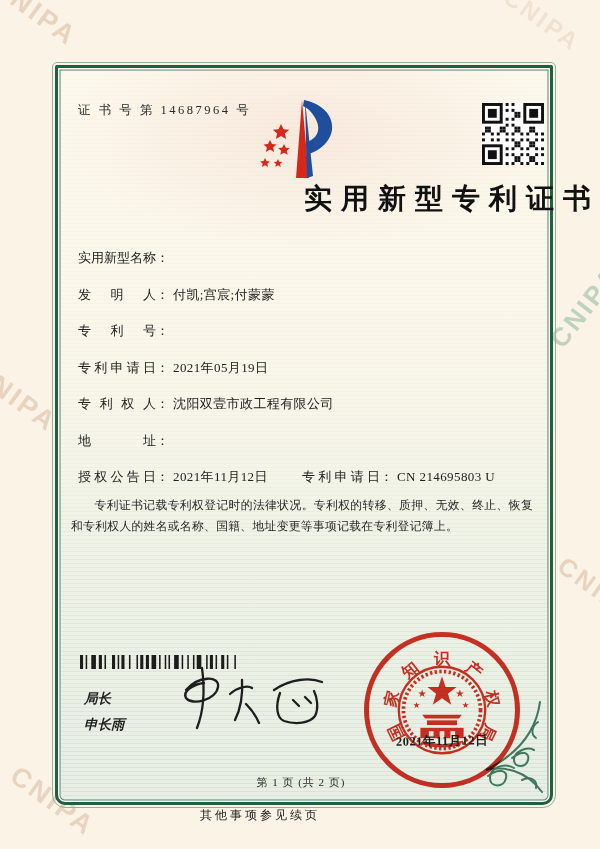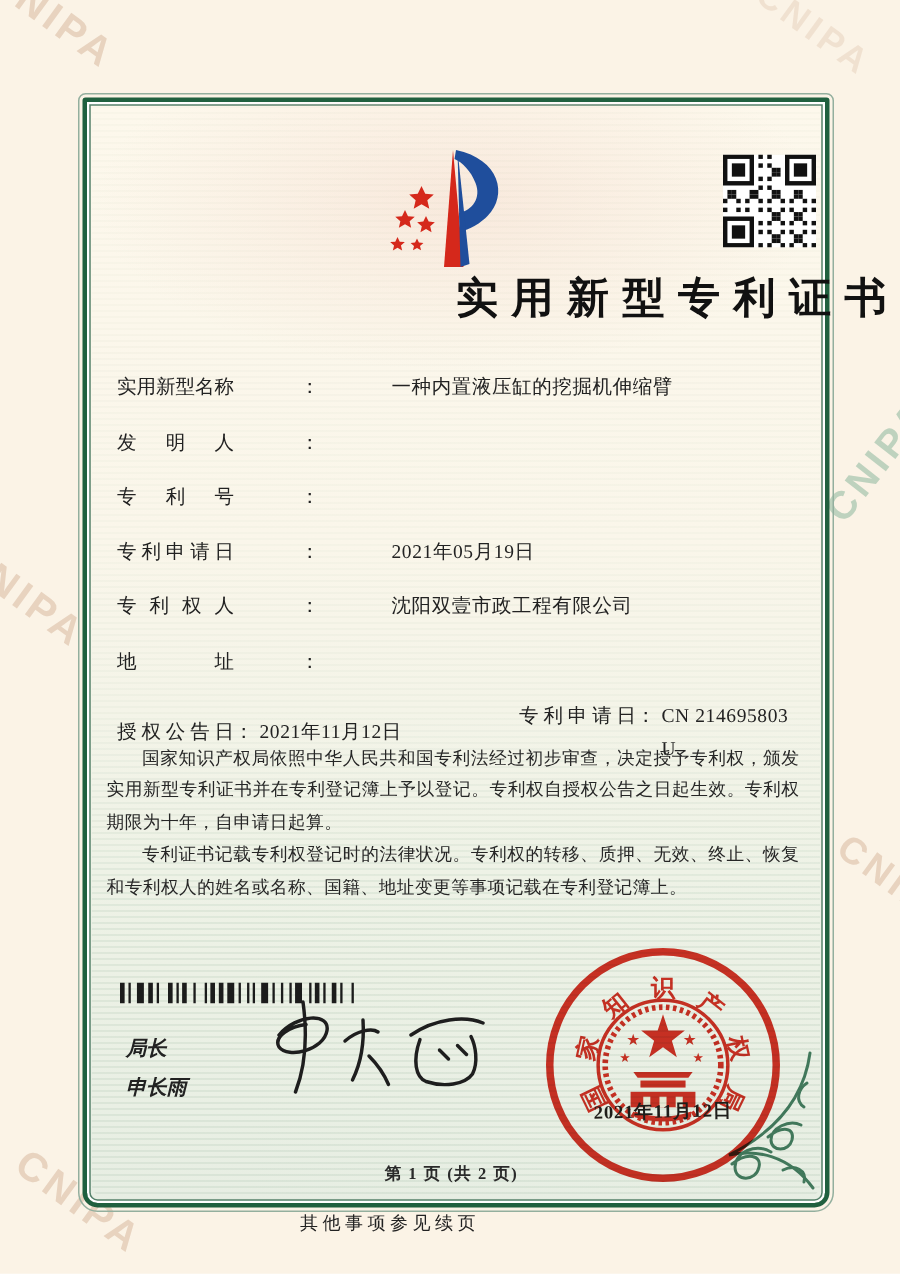--- a/index.html
+++ b/index.html
@@ -33,21 +33,21 @@
 
   
   .cert-no{position:absolute;left:78px;top:102px;font-size:12.5px;letter-spacing:2.5px;color:#2a2a2a;}
   .logo{position:absolute;left:255px;top:96px;width:96px;height:86px;}
   .qr{position:absolute;left:482px;top:103px;width:62px;height:62px;}
   .title{position:absolute;left:0;top:180px;width:100%;text-align:right;
          font-size:28px;font-weight:700;letter-spacing:9px;color:#111;}
 
   
   .fields{position:absolute;left:78px;top:247px;width:448px;font-size:13px;line-height:22px;color:#222;}
-  .frow{margin-bottom:14.5px;display:flex;align-items:center;gap:44px;}
+  .frow{margin-bottom:14.5px;display:flex;align-items:flex-end;}
   .f-label{display:inline-block;width:78px;text-align:justify;text-align-last:justify;flex:0 0 78px;}
   .f-colon{flex:0 0 auto;margin-right:4px;}
   .f-value{display:inline-block;letter-spacing:.4px;}
   .frow.addr .f-value{width:352px;}
   .two-col{display:flex;}
   .two-col .col{display:flex;align-items:flex-start;}
   .two-col .col.left{width:224px;flex:0 0 224px;}
 
   
   .paras{position:absolute;left:71px;top:495px;width:462px;font-size:11.8px;line-height:21.4px;
@@ -64,21 +64,21 @@
   .seal{position:absolute;left:364px;top:632px;width:146px;height:146px;border-radius:50%;
         border:5px solid #d5281b;mix-blend-mode:multiply;opacity:.95;}
   .seal .emblem{position:absolute;left:50%;top:50%;width:94px;height:94px;transform:translate(-50%,-50%);}
   #seal-arc{position:absolute;left:50%;top:50%;width:0;height:0;}
   #seal-arc span{position:absolute;left:-9px;top:-10px;width:18px;height:20px;text-align:center;
         font-size:16px;font-weight:700;color:#d5281b;transform-origin:center;}
   .seal-date{position:absolute;left:50%;top:96px;transform:translateX(-50%) rotate(-1deg);
         white-space:nowrap;font-size:12.5px;font-weight:700;color:#151210;letter-spacing:.5px;}
 
   .page-footer{position:absolute;left:55px;top:775px;width:492px;text-align:center;
-        font-size:11px;color:#2a2a2a;letter-spacing:1px;font-weight:bold;}
+        font-size:11px;color:#2a2a2a;letter-spacing:1px;}
   .continuation{position:absolute;left:0;top:807px;width:520px;text-align:center;
         font-size:12px;letter-spacing:3px;color:#222;}
 </style>
 </head>
 <body>
 
 <div class="stage">
 
   <span class="wm pink" style="left:-14px;top:-4px;font-size:27px;transform:rotate(36deg);">CNIPA</span>
   <span class="wm pink" style="left:498px;top:6px;font-size:24px;transform:rotate(36deg);opacity:.55;">CNIPA</span>
@@ -93,20 +93,21 @@
       <g fill="none" stroke="#2e6b4c" stroke-width="2" stroke-linecap="round">
         <path d="M88 6 C84 36 66 58 34 74 C52 70 74 74 90 96"></path>
         <path d="M60 62 C70 54 78 56 76 64 C74 72 62 72 62 64 C62 56 74 50 82 54"></path>
         <path d="M36 80 C46 72 56 74 54 82 C52 92 38 92 38 82 C38 72 52 66 62 72"></path>
         <path d="M70 84 C78 80 86 84 84 92"></path>
         <path d="M86 26 C80 30 78 38 84 42"></path>
       </g>
     </svg>
   </div>
 
+  <div class="cert-no">证 书 号 第 14687964 号</div>
 
   <svg class="logo" viewBox="0 0 96 86">
     <path d="M47 4 L54 82 L41 82 Z" fill="#d5281b"></path>
     <path d="M49 4 C78 10 84 34 70 48 C62 56 54 58 52 58 L51 46 C60 44 66 36 62 26 C59 18 53 12 48 10 Z" fill="#1f4e9c"></path>
     <path d="M50 4 L58 80 L52 82 Z" fill="#1f4e9c"></path>
     <g fill="#d5281b">
       <path d="M26 28 l2.5 5.2 5.7.5 -4.3 3.8 1.3 5.6 -5.2-3 -5.2 3 1.3-5.6 -4.3-3.8 5.7-.5 Z"></path>
       <path d="M15 44 l2 4.1 4.5.4 -3.4 3 1 4.4 -4.1-2.4 -4.1 2.4 1-4.4 -3.4-3 4.5-.4 Z"></path>
       <path d="M29 48 l1.8 3.7 4.1.4 -3.1 2.7.9 4 -3.7-2.1 -3.7 2.1.9-4 -3.1-2.7 4.1-.4 Z"></path>
       <path d="M10 62 l1.5 3.1 3.4.3 -2.6 2.3.8 3.3 -3.1-1.8 -3.1 1.8.8-3.3 -2.6-2.3 3.4-.3 Z"></path>
@@ -206,25 +207,25 @@
       <rect x="1" y="15" width="5" height="5" fill="#fff"></rect>
       <rect x="2" y="16" width="3" height="3" fill="#111"></rect>
     </svg>
 
   <div class="title">实用新型专利证书</div>
 
   <div class="fields">
     <div class="frow">
       <span class="f-label">实用新型名称</span>
         <span class="f-colon">：</span>
-        <span class="f-value">一种内置液压缸的挖掘机伸缩臂</span>
     </div>
     <div class="frow">
       <span class="f-label">发明人</span>
         <span class="f-colon">：</span>
+        <span class="f-value">付凯;宫宸;付蒙蒙</span>
     </div>
     <div class="frow">
       <span class="f-label">专利号</span>
         <span class="f-colon">：</span>
     </div>
     <div class="frow">
       <span class="f-label">专利申请日</span>
         <span class="f-colon">：</span>
         <span class="f-value">2021年05月19日</span>
     </div>
@@ -245,21 +246,20 @@
       </div>
       <div class="col">
         <span class="f-label">专利申请日</span>
           <span class="f-colon">：</span>
           <span class="f-value">CN 214695803 U</span>
       </div>
     </div>
   </div>
 
   <div class="paras">
-    <p>国家知识产权局依照中华人民共和国专利法经过初步审查，决定授予专利权，颁发实用新型专利证书并在专利登记簿上予以登记。专利权自授权公告之日起生效。专利权期限为十年，自申请日起算。</p>
     <p>专利证书记载专利权登记时的法律状况。专利权的转移、质押、无效、终止、恢复和专利权人的姓名或名称、国籍、地址变更等事项记载在专利登记簿上。</p>
   </div>
 
   <svg class="barcode" id="barcode" viewBox="0 0 160 14" preserveAspectRatio="none">
       <rect x="0" y="0" width="3.0870588235294116" height="14" fill="#1c1c1c"></rect>
       <rect x="5.647058823529411" y="0" width="1.5435294117647058" height="14" fill="#1c1c1c"></rect>
       <rect x="11.294117647058822" y="0" width="4.630588235294117" height="14" fill="#1c1c1c"></rect>
       <rect x="18.823529411764707" y="0" width="3.0870588235294116" height="14" fill="#1c1c1c"></rect>
       <rect x="24.470588235294116" y="0" width="1.5435294117647058" height="14" fill="#1c1c1c"></rect>
       <rect x="32" y="0" width="3.0870588235294116" height="14" fill="#1c1c1c"></rect>

